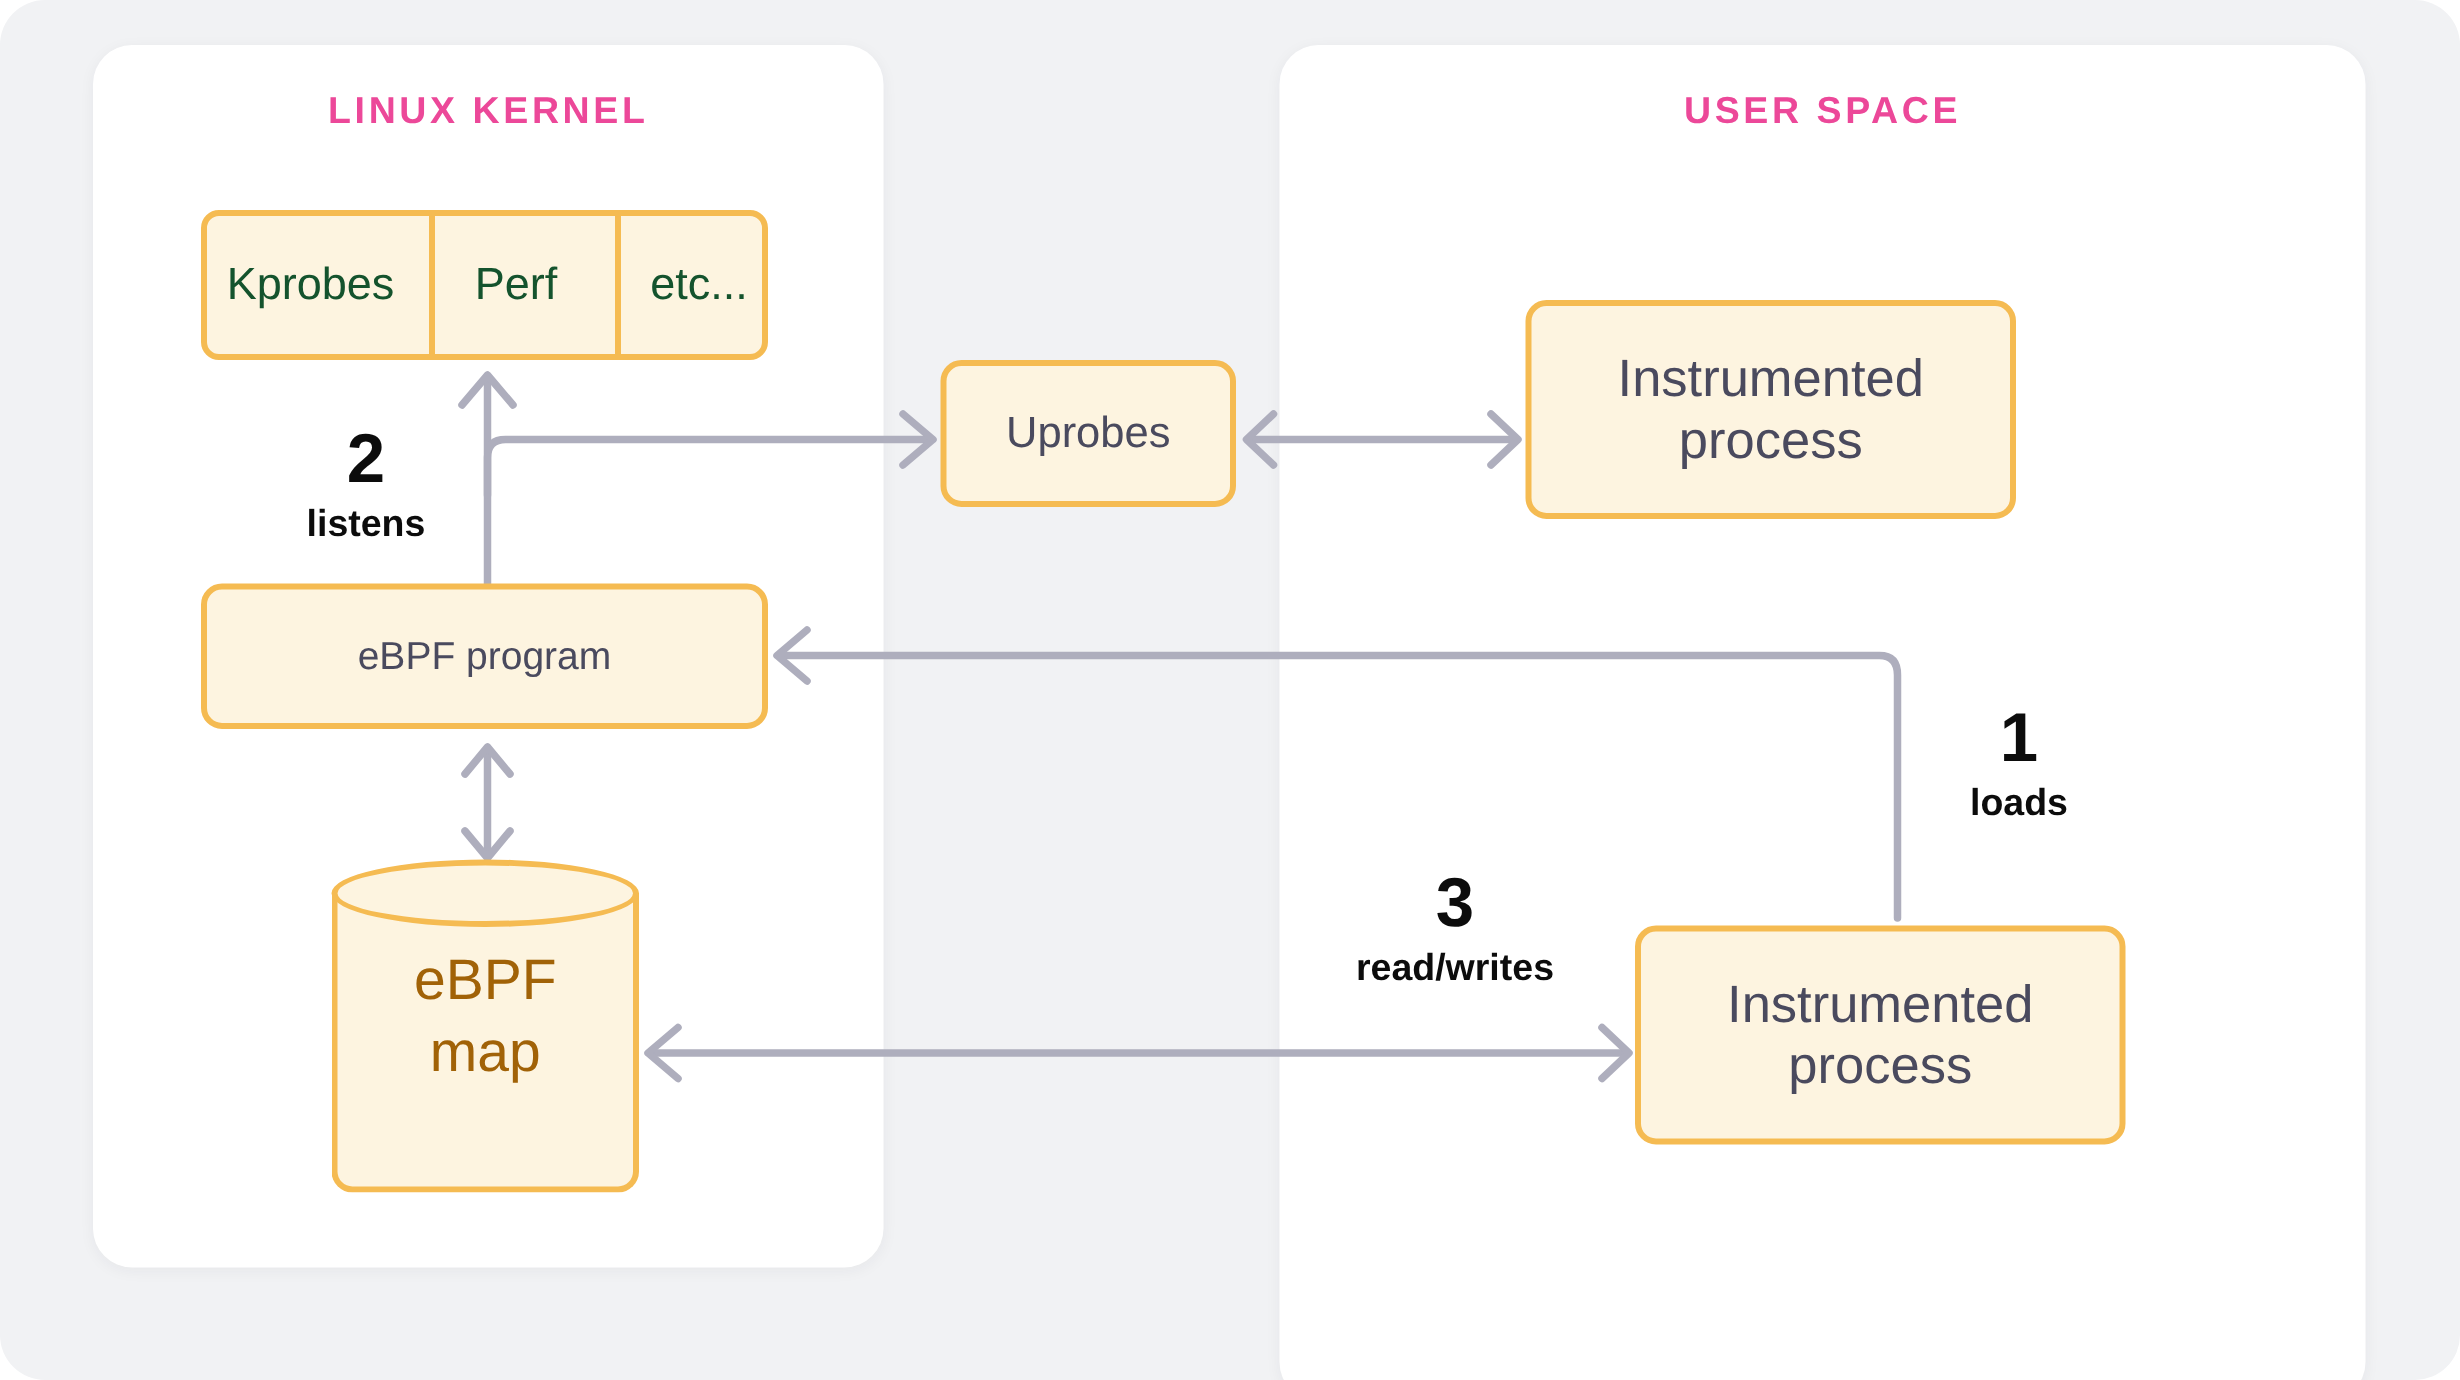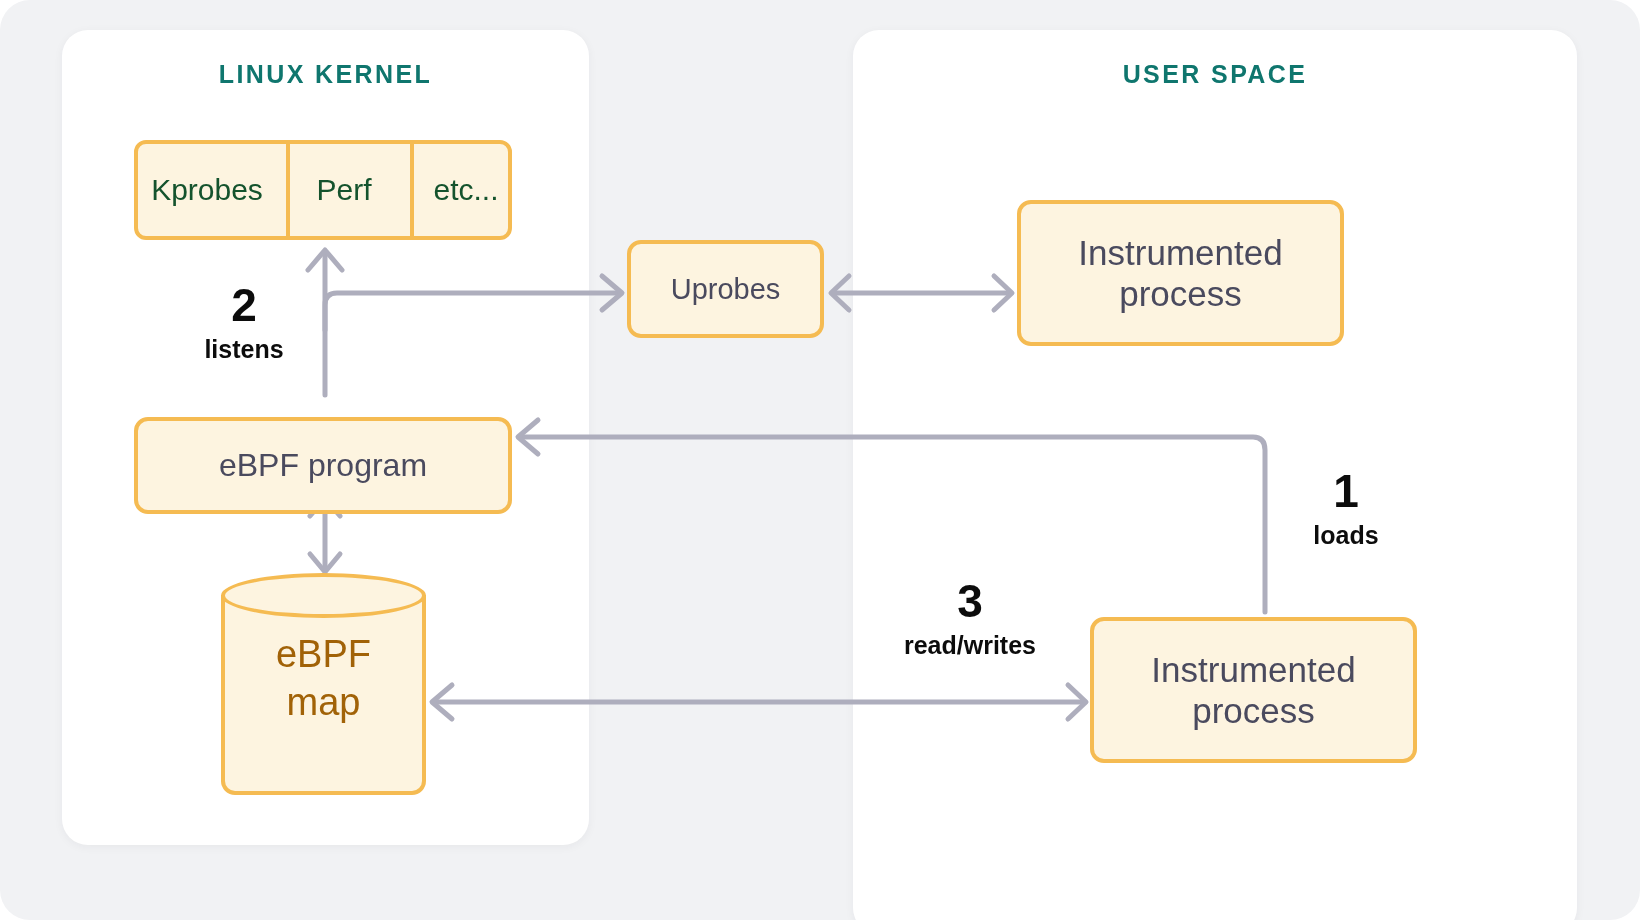--- a/index.html
+++ b/index.html
@@ -34,21 +34,21 @@
 
   .panel-title {
     position: absolute;
     top: 30px;
     left: 0;
     width: 100%;
     text-align: center;
     font-size: 25px;
     font-weight: bold;
     letter-spacing: 2.4px;
-    color: #0f766e;
+    color: #ec4899;
   }
 
   
   .ybox {
     position: absolute;
     background: #fdf4e0;
     border: 4px solid #f5bb52;
     border-radius: 14px;
     box-sizing: border-box;
     display: flex;
@@ -72,22 +72,22 @@
     justify-content: center;
     font-size: 30px;
     color: #14532d;
   }
   #hooks .cell + .cell { border-left: 4px solid #f5bb52; }
   #hooks .cell.c0 { width: 158px; }
   #hooks .cell.c1 { width: 108px; }
   #hooks .cell.c2 { width: 104px; margin-left: 12px; }
 
   #ebpf-program {
-    left: 134px; top: 417px; width: 378px; height: 97px;
-    font-size: 32px;
+    left: 134px; top: 389px; width: 378px; height: 97px;
+    font-size: 26px;
   }
 
   #uprobes {
     left: 627px; top: 240px; width: 197px; height: 98px;
     font-size: 29px;
   }
 
   #proc-top {
     left: 1017px; top: 200px; width: 327px; height: 146px;
     font-size: 35px;

